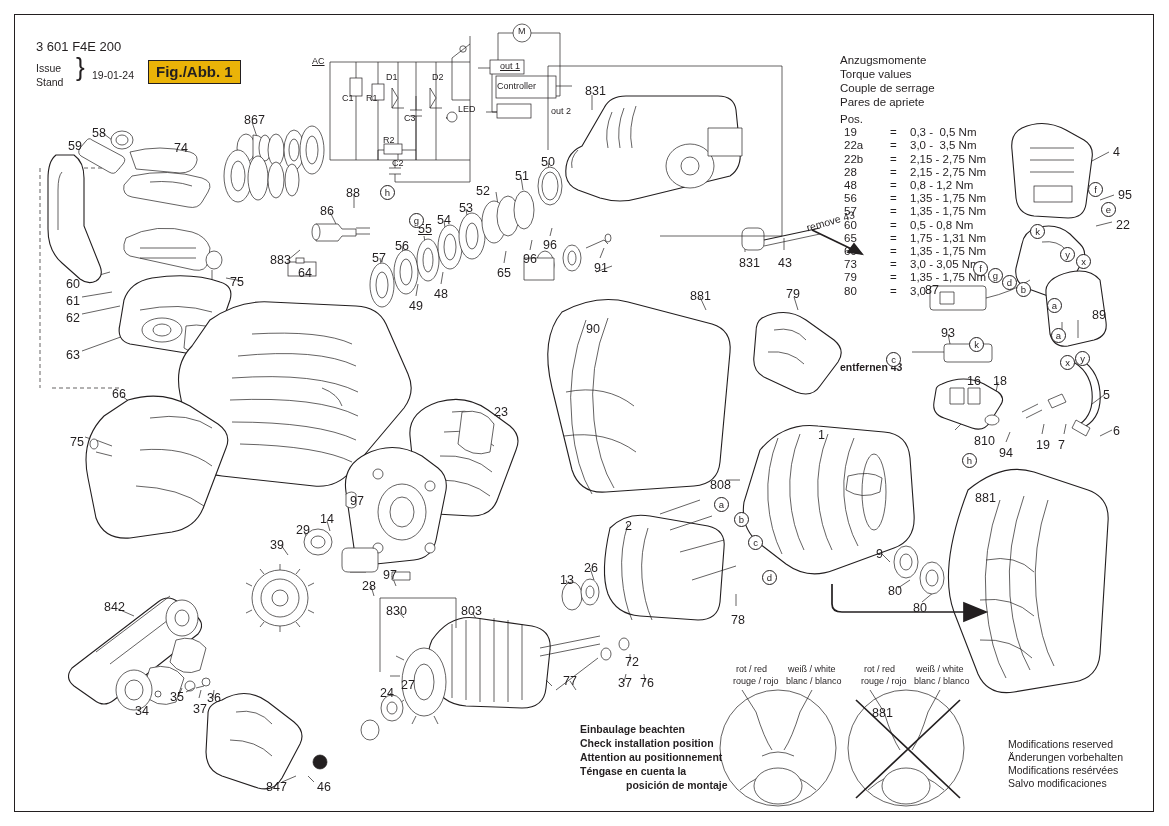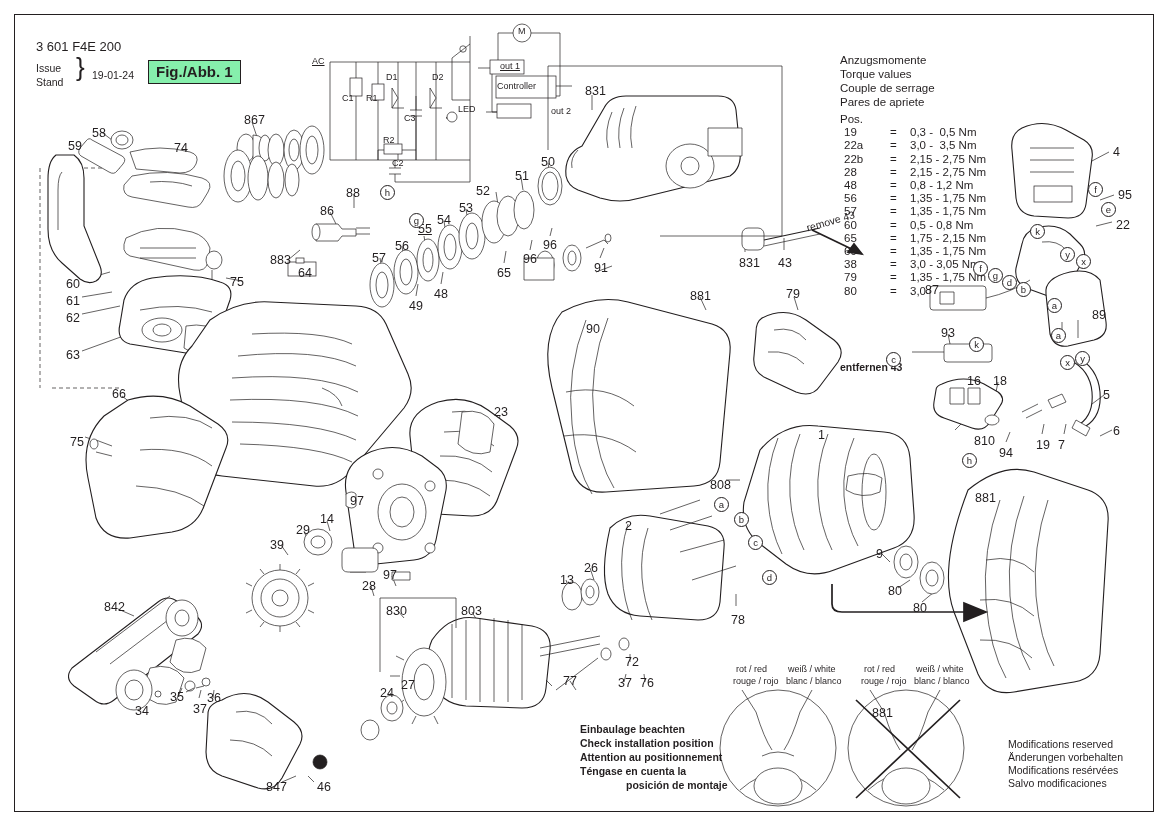--- a/index.html
+++ b/index.html
@@ -4,21 +4,21 @@
 <style>
   html,body{margin:0;padding:0;background:#ffffff;}
   body{font-family:"Liberation Sans",sans-serif;}
   #page{position:relative;width:1169px;height:826px;background:#fff;overflow:hidden;}
   .frame{position:absolute;left:14px;top:14px;width:1140px;height:798px;border:1px solid #231f20;box-sizing:border-box;}
   .txt{position:absolute;color:#231f20;white-space:pre;line-height:1.15;}
   .num{font-size:12.5px;}
   .small{font-size:10.5px;}
   .tiny{font-size:9px;}
   .bold{font-weight:bold;}
-  .figbox{position:absolute;border:1.6px solid #231f20;padding:2px 7px 3px 7px;font-size:15px;font-weight:bold;color:#231f20;background:#86efac;}
+  .figbox{position:absolute;border:1.6px solid #231f20;padding:2px 7px 3px 7px;font-size:15px;font-weight:bold;color:#231f20;background:#eab308;}
   .brace{position:absolute;font-size:26px;color:#231f20;}
   .circ{position:absolute;border:1px solid #231f20;border-radius:50%;width:13px;height:13px;font-size:9.5px;line-height:13px;text-align:center;color:#231f20;background:#fff;}
   .torque{position:absolute;font-size:11.5px;color:#231f20;white-space:pre;}
   svg{position:absolute;left:0;top:0;overflow:visible;}
   .ln{stroke:#231f20;fill:none;}
   .thin{stroke-width:.7;}
   .med{stroke-width:1.1;}
   .thick{stroke-width:1.7;}
   .fillw{fill:#ffffff;}
   .dash{stroke-dasharray:4 3;}
@@ -62,25 +62,25 @@
       <div class="torque" style="left: 890px; top: 192.2px;">=</div>
       <div class="torque" style="left: 910px; top: 192.2px;">1,35 - 1,75 Nm</div>
       <div class="torque" style="left: 844px; top: 205.4px;">57</div>
       <div class="torque" style="left: 890px; top: 205.4px;">=</div>
       <div class="torque" style="left: 910px; top: 205.4px;">1,35 - 1,75 Nm</div>
       <div class="torque" style="left: 844px; top: 218.6px;">60</div>
       <div class="torque" style="left: 890px; top: 218.6px;">=</div>
       <div class="torque" style="left: 910px; top: 218.6px;">0,5 - 0,8 Nm</div>
       <div class="torque" style="left: 844px; top: 231.8px;">65</div>
       <div class="torque" style="left: 890px; top: 231.8px;">=</div>
-      <div class="torque" style="left: 910px; top: 231.8px;">1,75 - 2,15 Nm</div>
+      <div class="torque" style="left: 910px; top: 231.8px;">1,75 - 1,31 Nm</div>
       <div class="torque" style="left: 844px; top: 245px;">69</div>
       <div class="torque" style="left: 890px; top: 245px;">=</div>
       <div class="torque" style="left: 910px; top: 245px;">1,35 - 1,75 Nm</div>
-      <div class="torque" style="left: 844px; top: 258.2px;">38</div>
+      <div class="torque" style="left: 844px; top: 258.2px;">73</div>
       <div class="torque" style="left: 890px; top: 258.2px;">=</div>
       <div class="torque" style="left: 910px; top: 258.2px;">3,0 - 3,05 Nm</div>
       <div class="torque" style="left: 844px; top: 271.4px;">79</div>
       <div class="torque" style="left: 890px; top: 271.4px;">=</div>
       <div class="torque" style="left: 910px; top: 271.4px;">1,35 - 1,75 Nm</div>
       <div class="torque" style="left: 844px; top: 284.6px;">80</div>
       <div class="torque" style="left: 890px; top: 284.6px;">=</div>
       <div class="torque" style="left: 910px; top: 284.6px;">3,0 - 3,5 Nm</div>
     </div>
 

